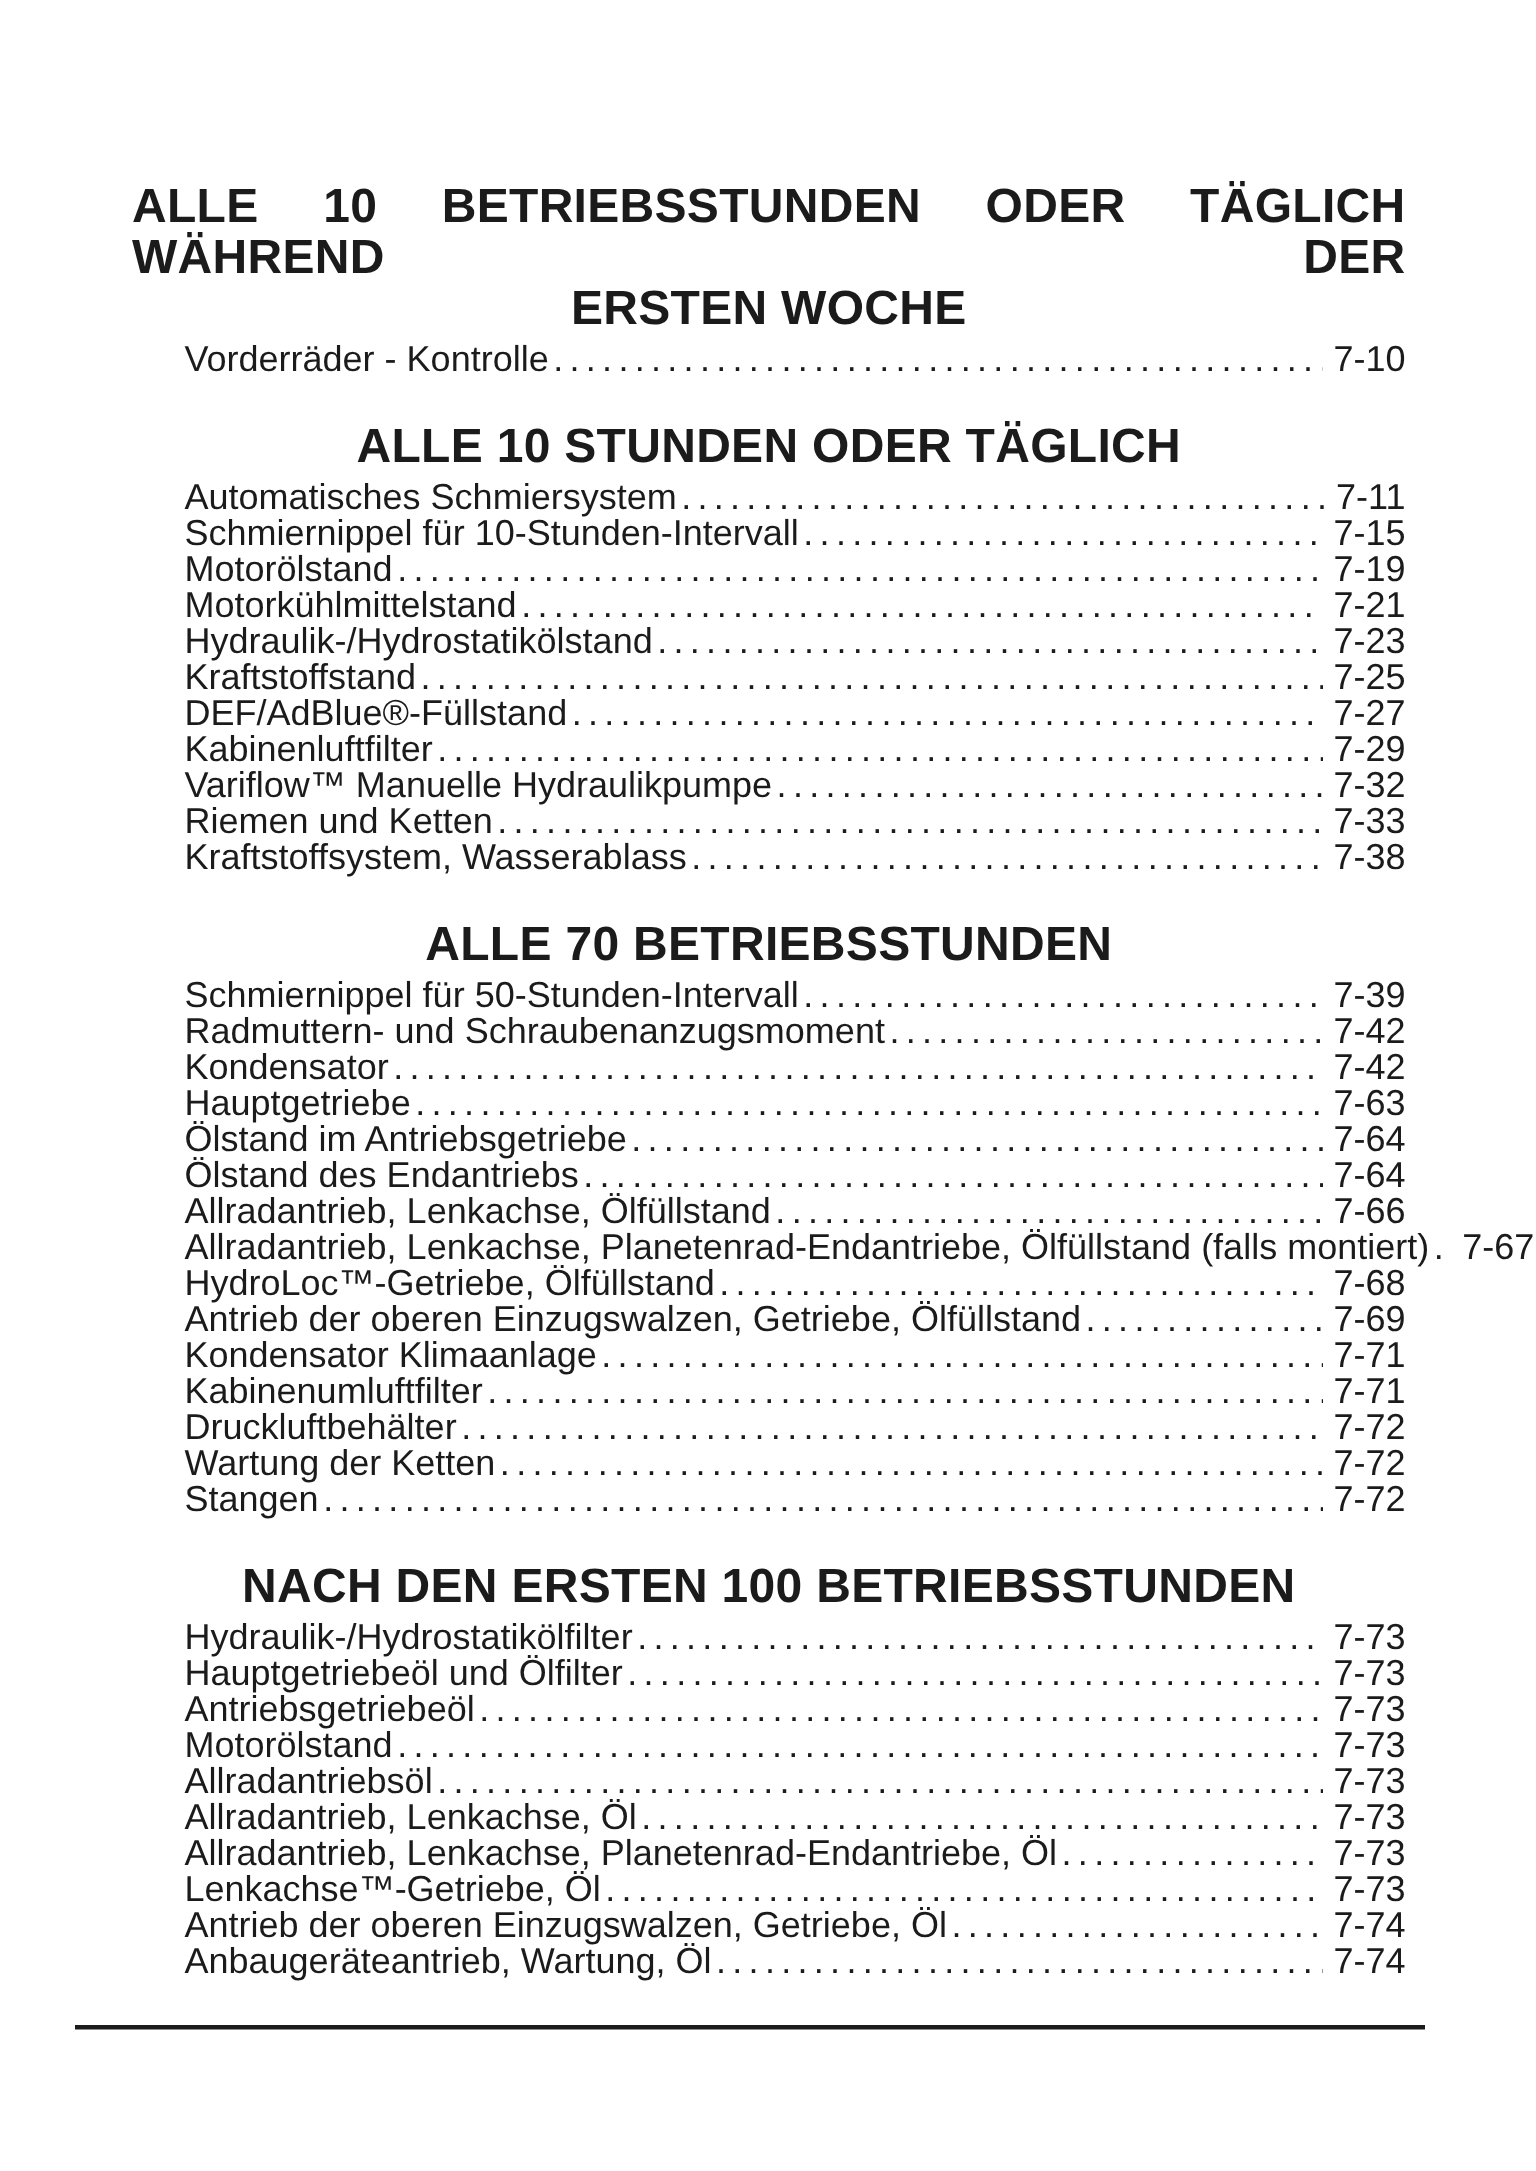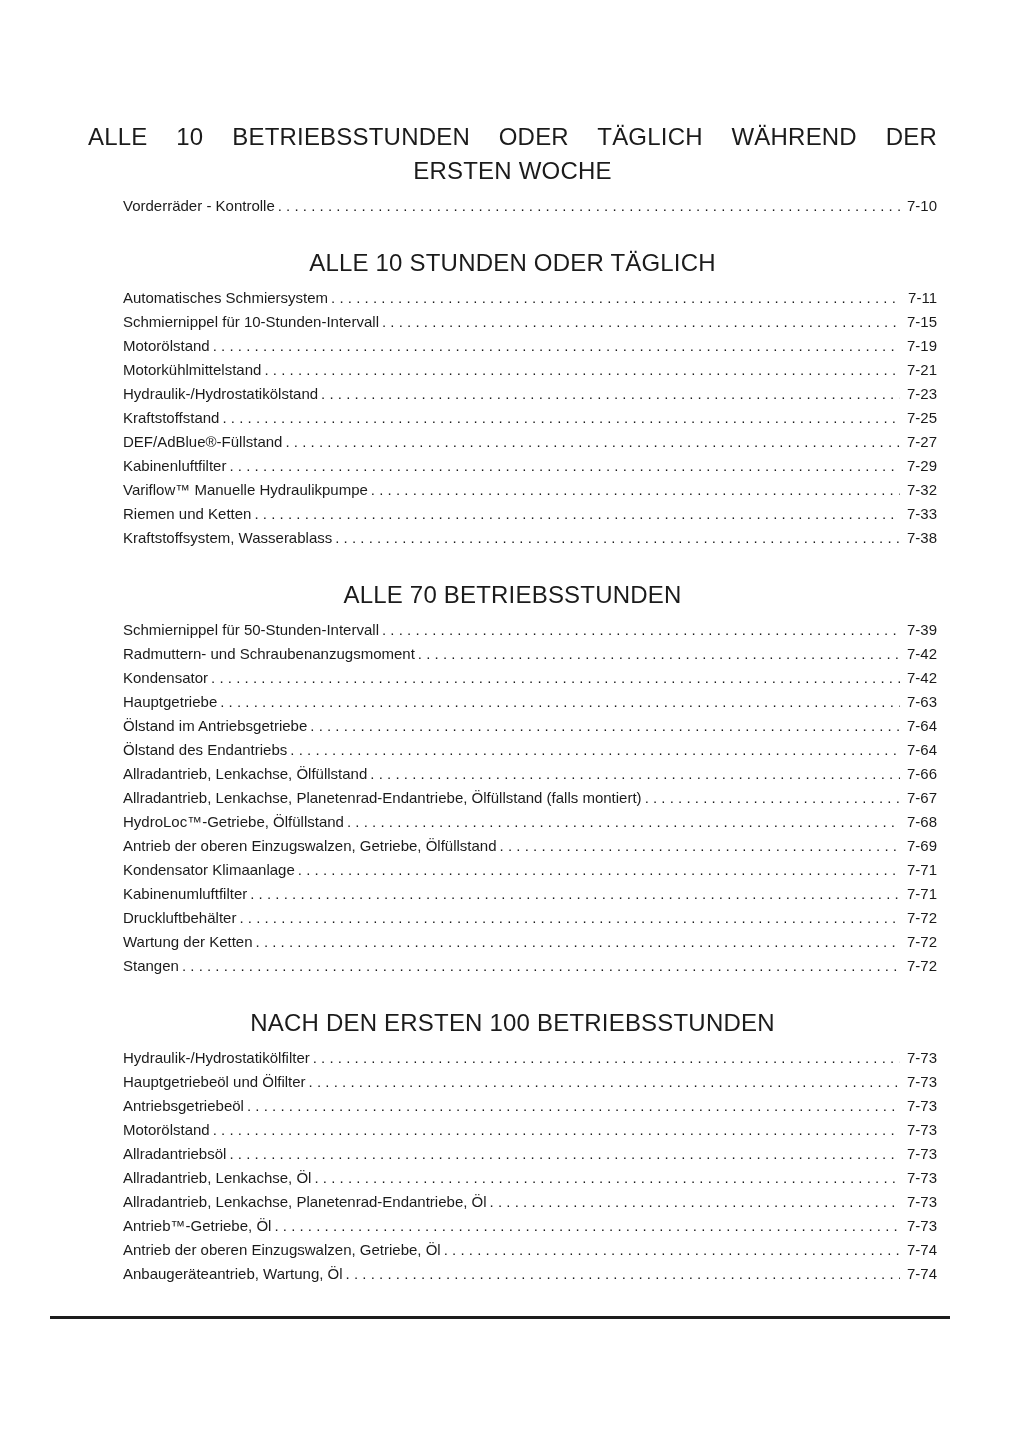--- a/index.html
+++ b/index.html
@@ -15,36 +15,36 @@
     height: 1447px;
     background: #ffffff;
     overflow: hidden;
   }
   .content {
     padding: 120px 87px 0 88px; 
   }
   .toc-section { margin-top: 28px; }
   .toc-section:first-child { margin-top: 0; }
   .section-heading {
-    font-size: 24px;
+    font-size: 32px;
     line-height: 34px;
-    font-weight: 400;
+    font-weight: 700;
     letter-spacing: 0.2px;
     margin-bottom: 6px;
   }
   .hline { display: block; text-align: center; }
   .hline.justify {
     text-align: justify;
     text-align-last: justify;
   }
   .entries { padding-left: 35px; }
   .toc-entry {
     display: flex;
     align-items: baseline;
-    font-size: 15px;
+    font-size: 24px;
     line-height: 24px;
     white-space: nowrap;
   }
   .label { flex: 0 0 auto; }
   .dots {
     flex: 1 1 auto;
     overflow: hidden;
     margin-left: 3px;
     min-width: 12px;
   }
@@ -296,21 +296,21 @@
     <span class="pagenum">7-73</span>
   </div>
 
   <div class="toc-entry">
     <span class="label">Allradantrieb, Lenkachse, Planetenrad-Endantriebe, Öl</span>
     <span class="dots"></span>
     <span class="pagenum">7-73</span>
   </div>
 
   <div class="toc-entry">
-    <span class="label">Antrieb™-Getriebe, Öl</span>
+    <span class="label">Lenkachse™-Getriebe, Öl</span>
     <span class="dots"></span>
     <span class="pagenum">7-73</span>
   </div>
 
   <div class="toc-entry">
     <span class="label">Antrieb der oberen Einzugswalzen, Getriebe, Öl</span>
     <span class="dots"></span>
     <span class="pagenum">7-74</span>
   </div>
 

